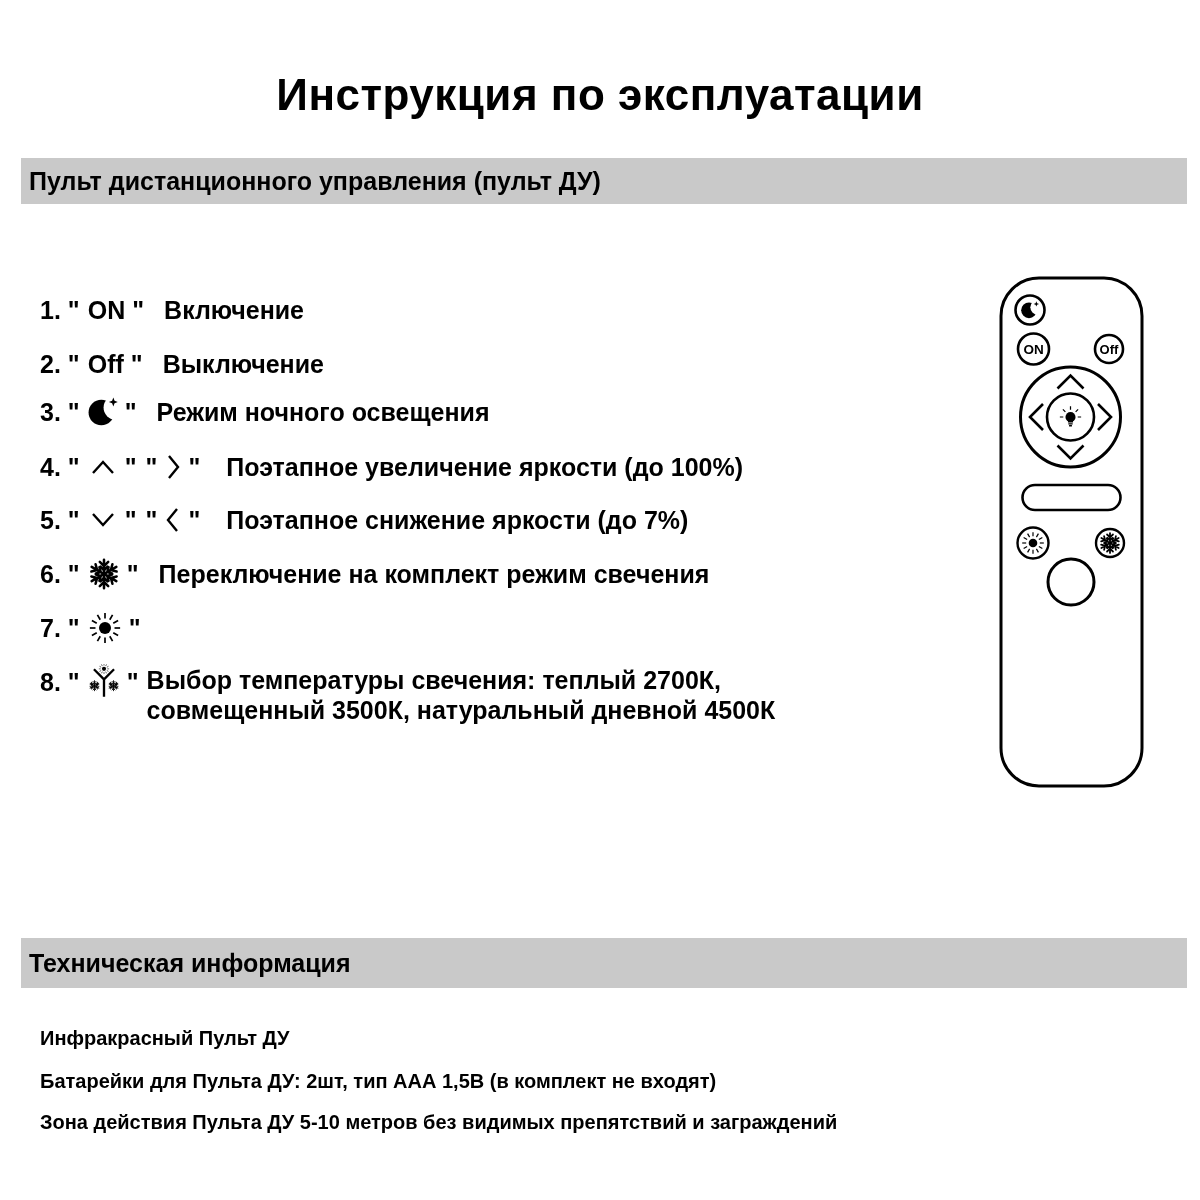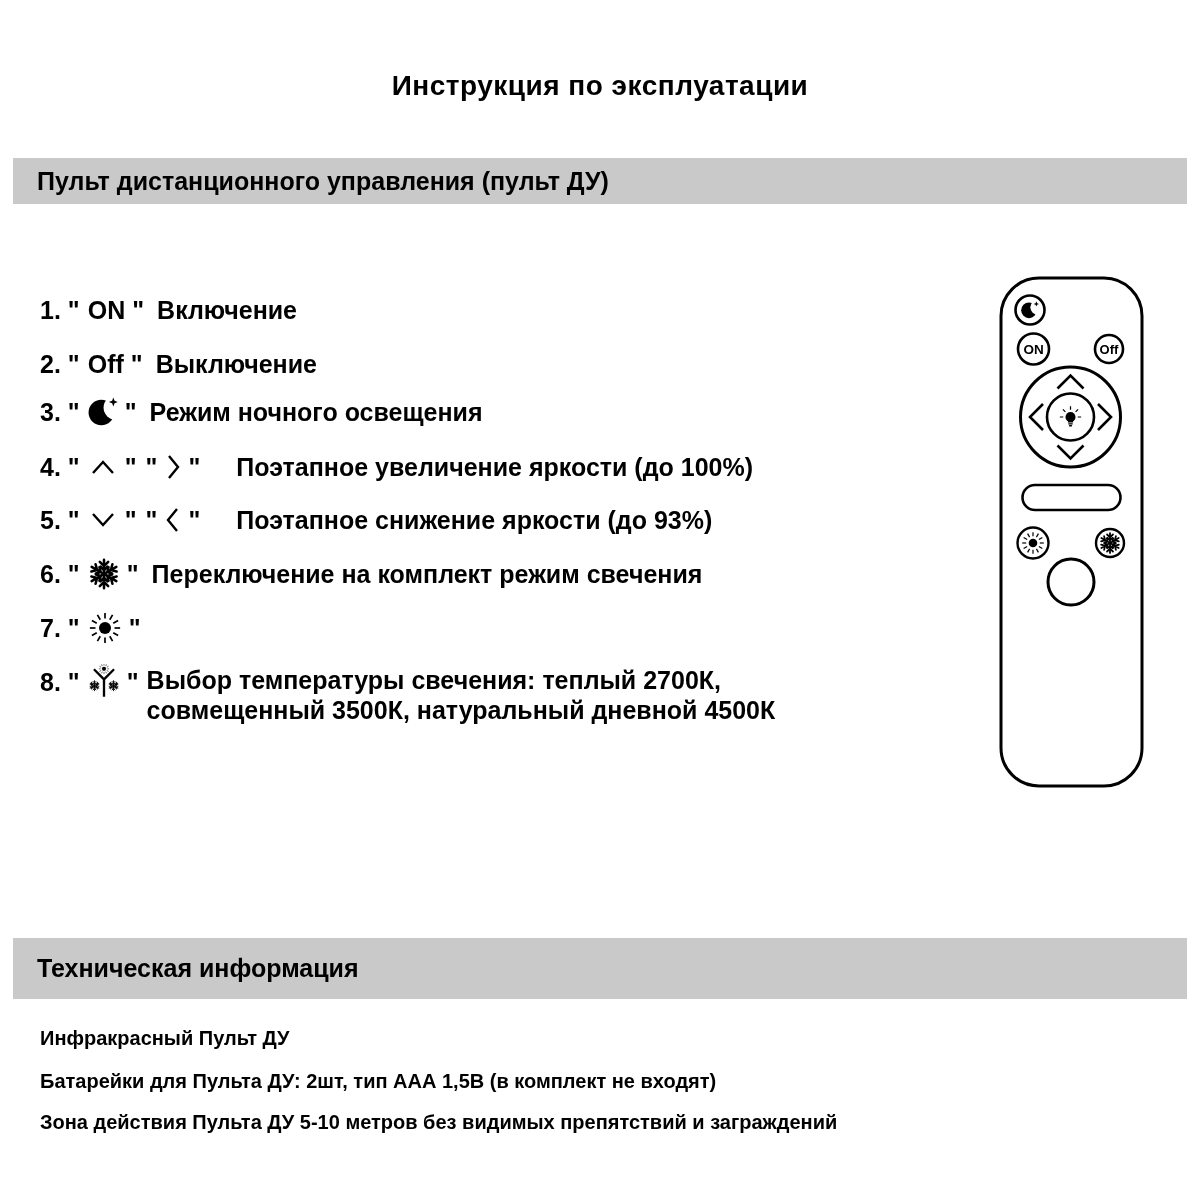--- a/index.html
+++ b/index.html
@@ -4,35 +4,35 @@
 <style>
   html,body{margin:0;padding:0;}
   body{
     width:1200px;height:1200px;position:relative;
     background:#ffffff;color:#000;
     font-family:"Liberation Sans","DejaVu Sans",sans-serif;
     font-weight:700;overflow:hidden;
   }
   .page-title{
     position:absolute;left:0;right:0;top:70px;
-    text-align:center;font-size:28px;letter-spacing:.5px;
+    text-align:center;font-size:44px;letter-spacing:.5px;
   }
   .section-bar{
-    position:absolute;left:13px;right:13px;height:46px;
-    display:flex;align-items:center;padding-left:24px;
+    position:absolute;left:21px;right:13px;height:46px;
+    display:flex;align-items:center;padding-left:8px;
     font-size:25px;
   }
   .bar-remote{top:158px;}
-  .bar-tech{top:938px;height:61px;}
+  .bar-tech{top:938px;height:50px;}
   .row{
     position:absolute;left:40px;display:flex;align-items:center;gap:7px;
     font-size:25px;line-height:34px;white-space:nowrap;
   }
-  .row .desc{margin-left:5px;}
-  .row .desc.gap{margin-left:28px;}
+  .row .desc{margin-left:12px;}
+  .row .desc.gap{margin-left:18px;}
   .row .q{letter-spacing:1px;}
   .ic{display:flex;align-items:center;justify-content:center;}
   .row8{align-items:flex-start;}
   .row8 .firstcol{height:34px;display:flex;align-items:center;}
   .desc2col{display:block;}
   .desc2col div{line-height:30px;height:30px;}
   .tline{position:absolute;left:40px;font-size:20px;line-height:30px;white-space:nowrap;}
   .remote-wrap{position:absolute;left:999px;top:276px;width:145px;height:512px;}
   svg{color:#000;display:block;}
   .ln{fill:none;stroke:#000;}
@@ -146,21 +146,21 @@
         <polyline class="ln" points="3,3 13,14 23,3" stroke-width="2.4"></polyline>
       </svg>
   </span>
   <span class="q">"  "</span>
   <span class="ic">
     <svg width="16" height="28" viewBox="0 0 16 26">
         <polyline class="ln" points="12,2 3,13 12,24" stroke-width="2.4"></polyline>
       </svg>
   </span>
   <span class="q">"</span>
-  <span class="desc gap">Поэтапное снижение яркости (до 93%)</span>
+  <span class="desc gap">Поэтапное снижение яркости (до 7%)</span>
 </div>
 
 <div class="row" style="top:557px">
   <span class="num">6.</span>
   <span class="q">"</span>
   <span class="ic">
     <svg width="32" height="32" viewBox="-16 -16 32 32">
         <use href="#flake-shape" transform="scale(1.5)"></use>
       </svg>
   </span>

